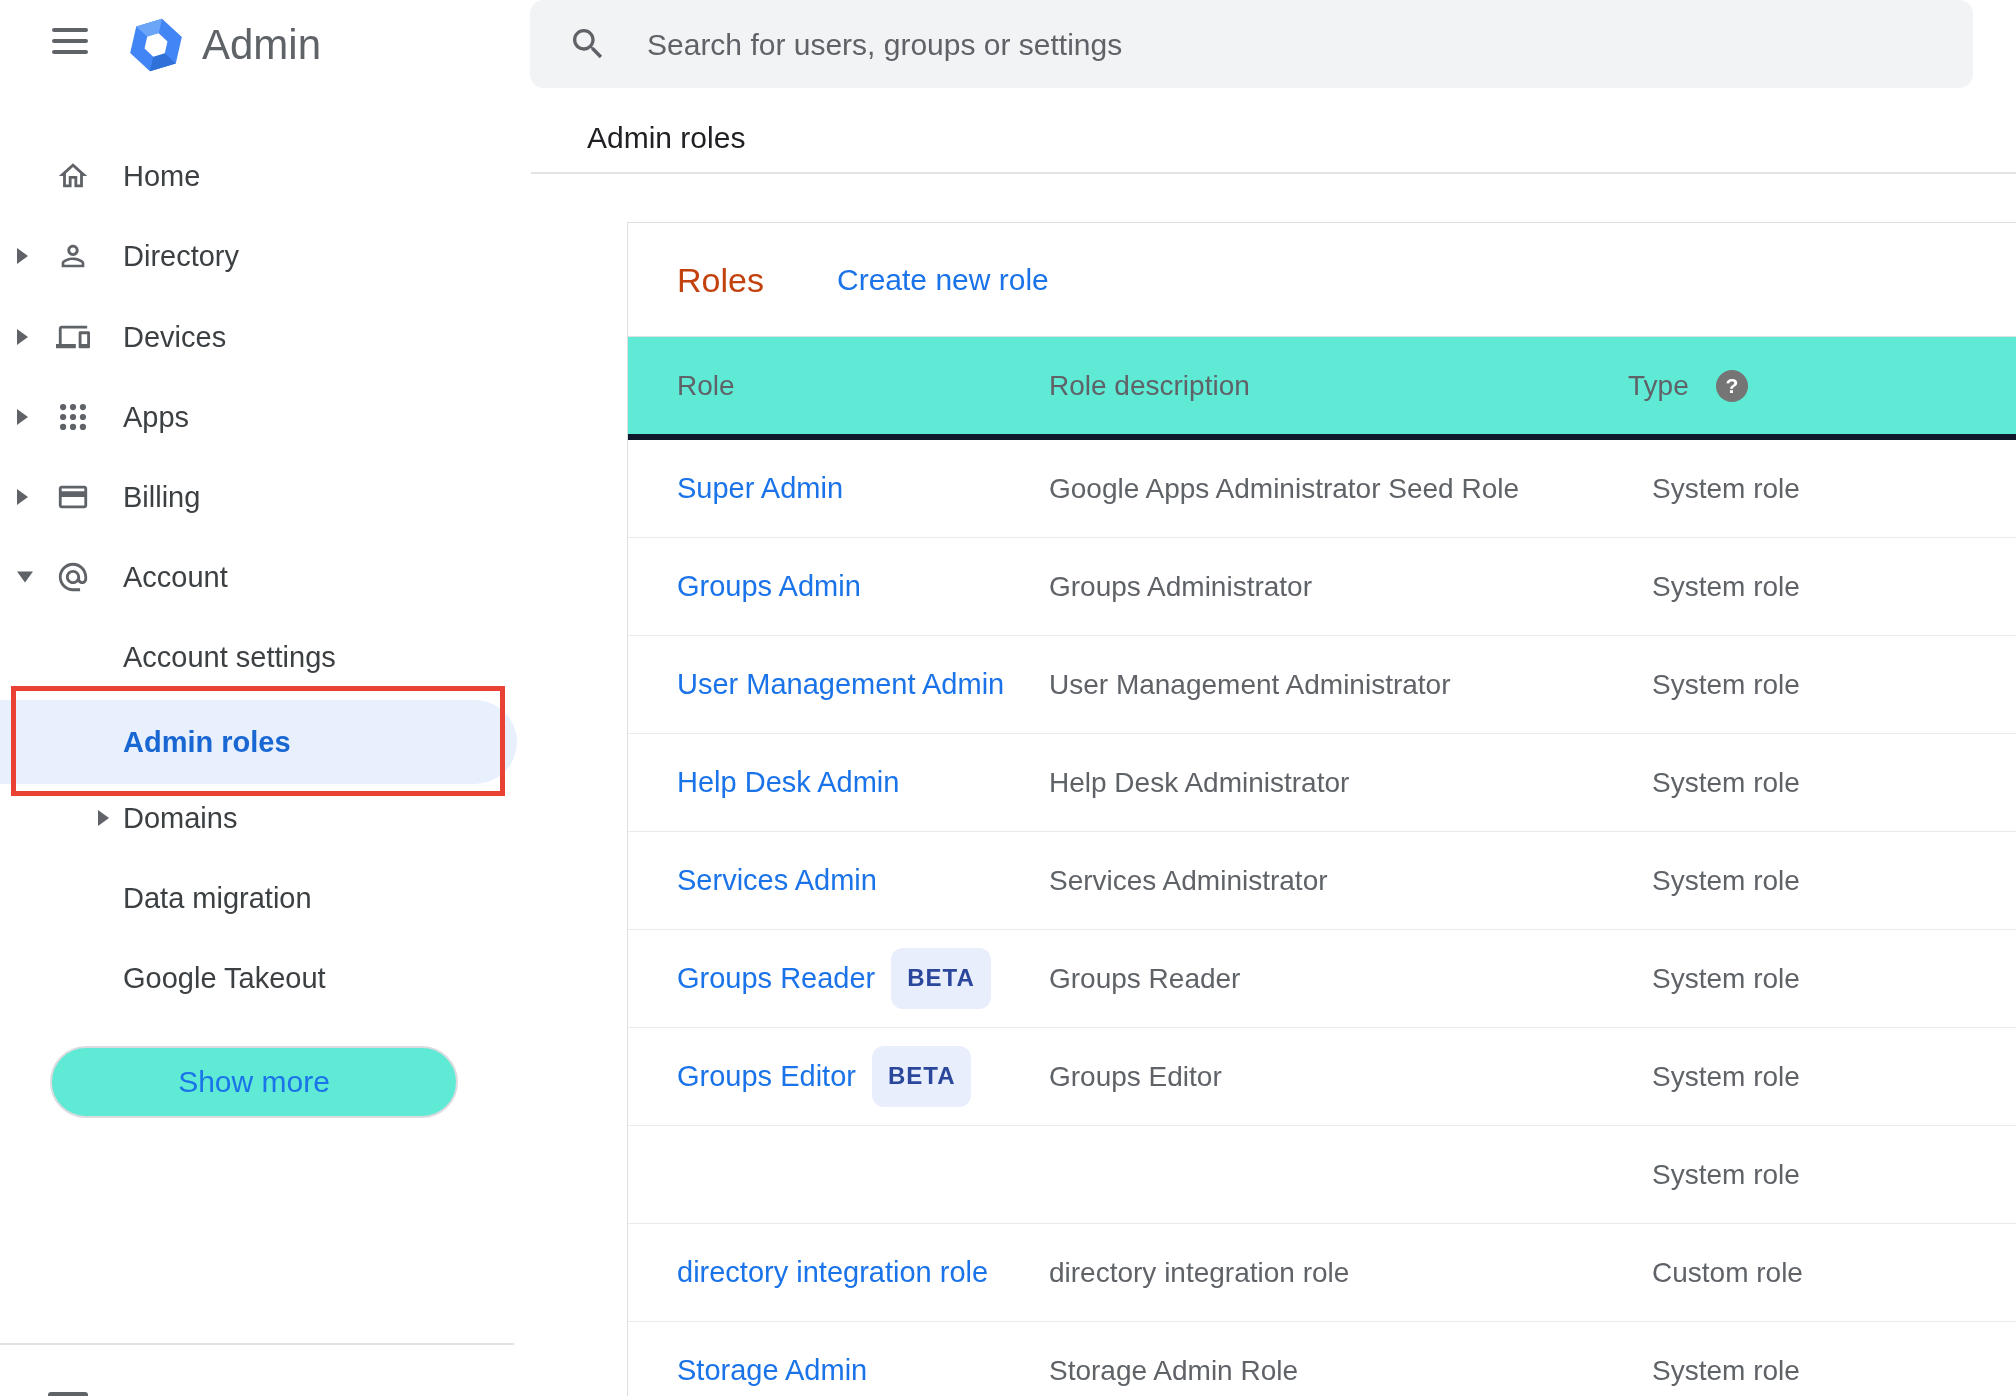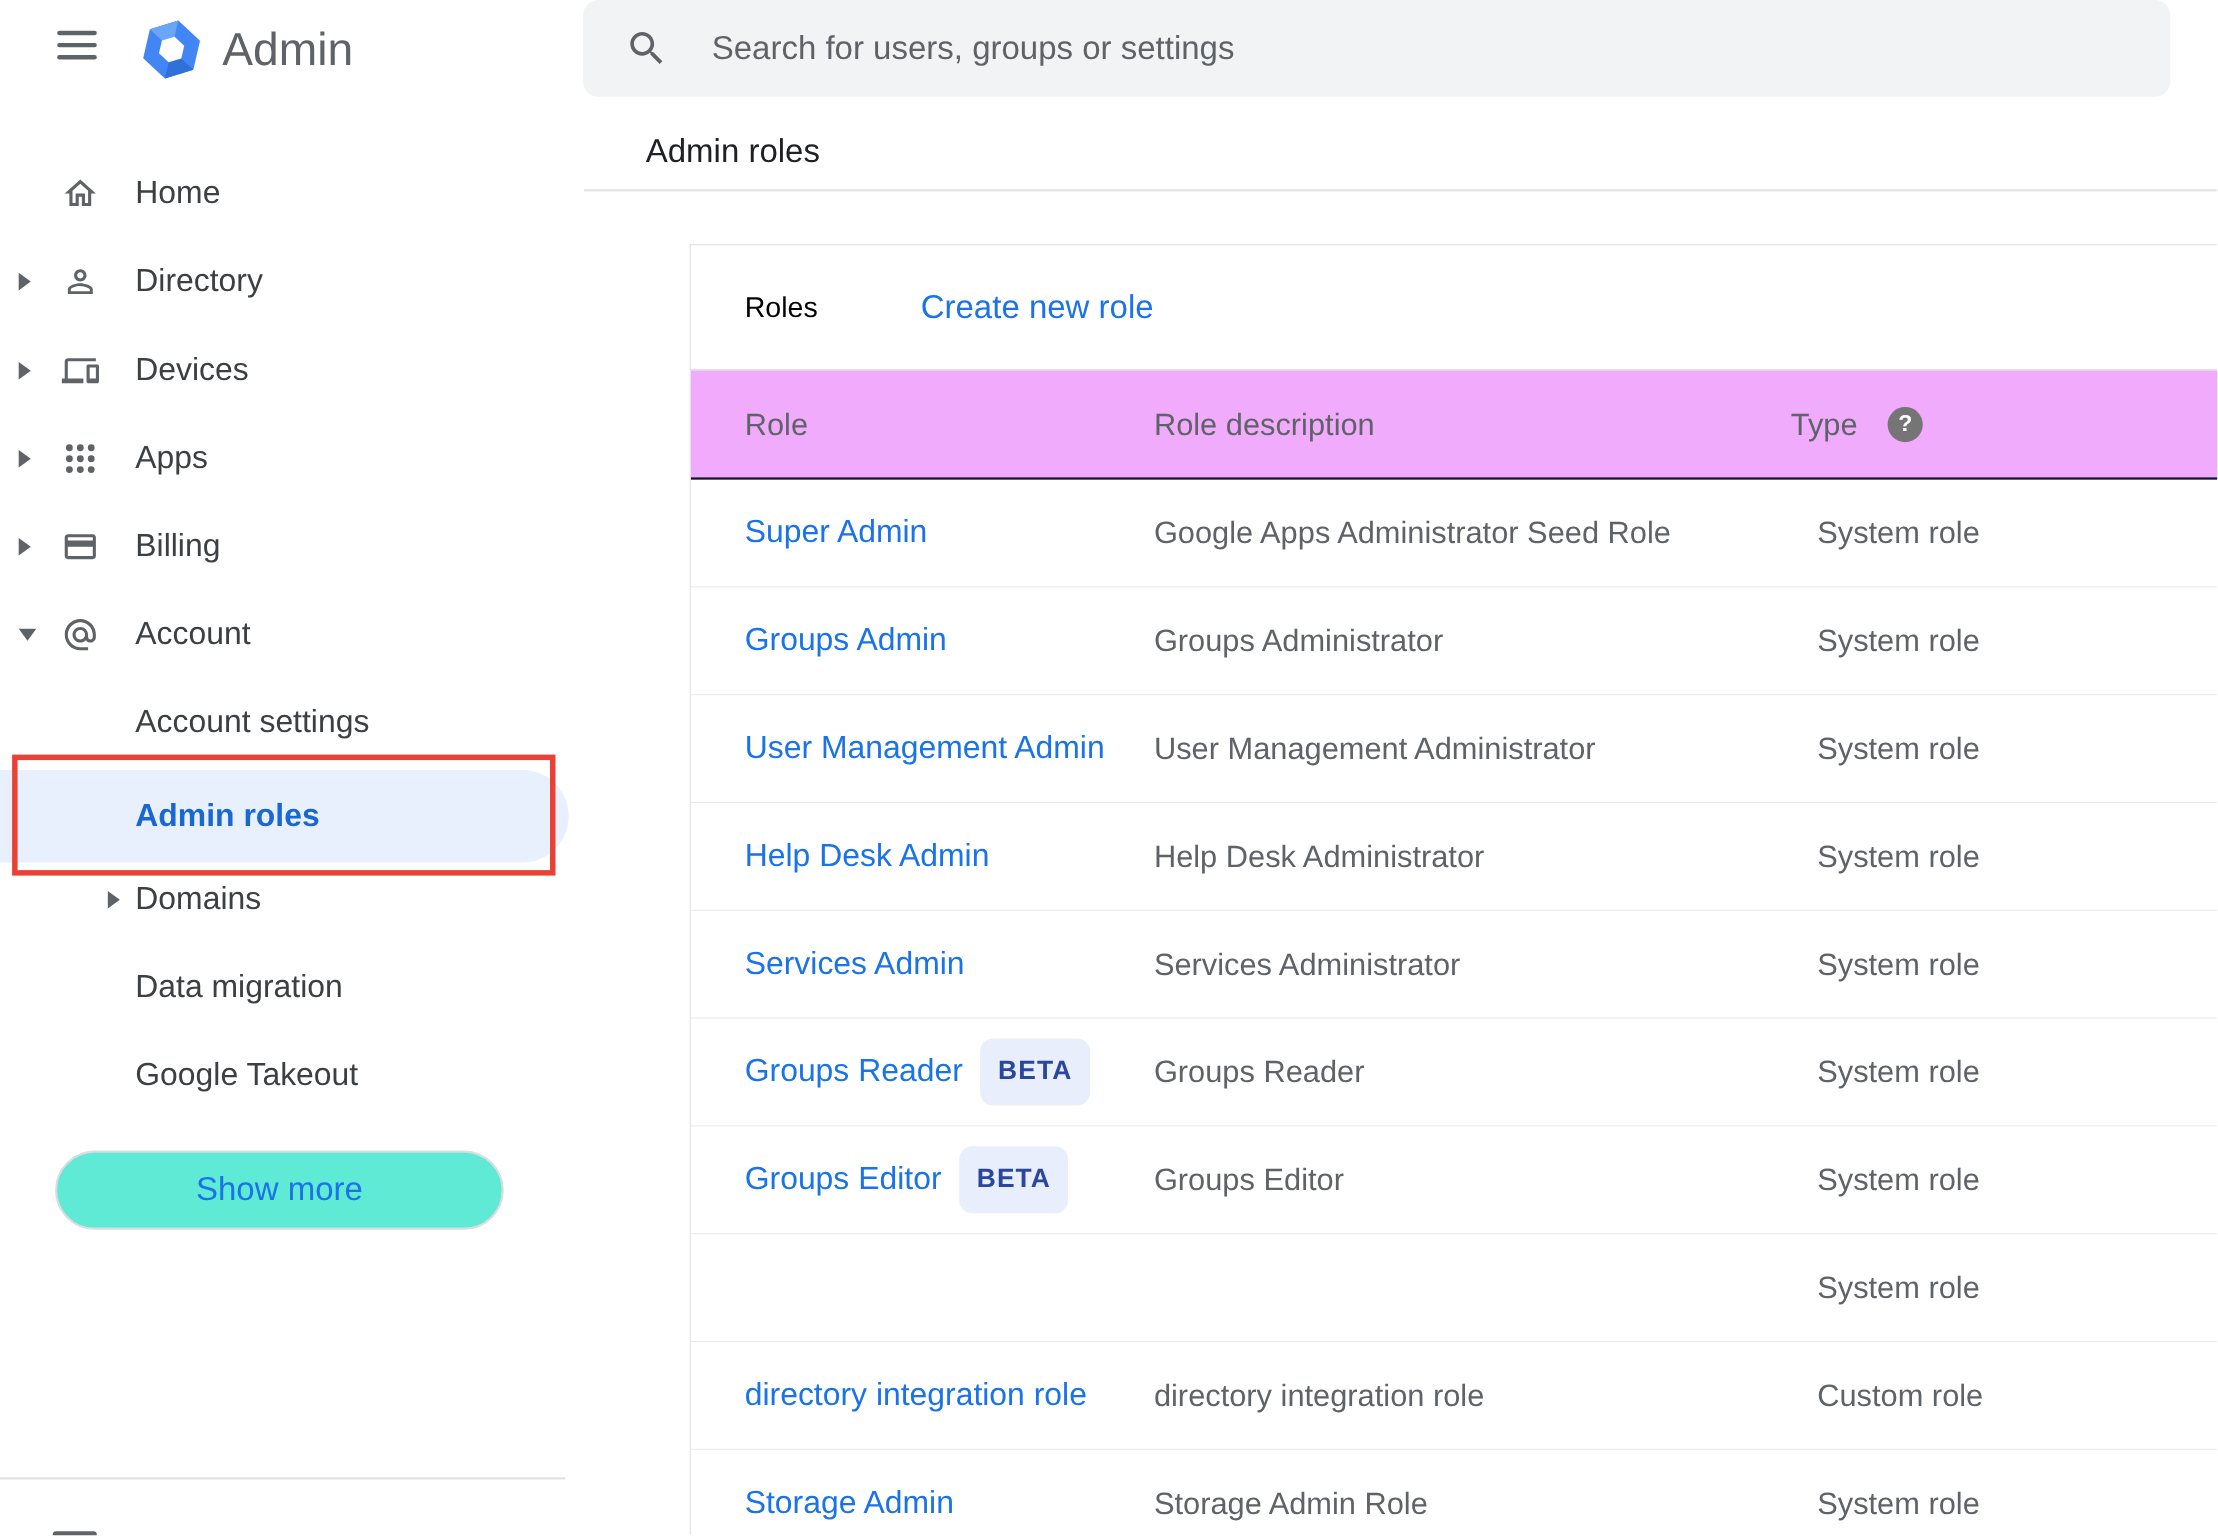--- a/index.html
+++ b/index.html
@@ -43,25 +43,25 @@
                 border:none;outline:none;font-family:inherit;font-size:30px;color:#3c4043;}
   .search-input::placeholder{color:#5f6368;opacity:1;}
   .breadcrumb{position:absolute;left:587px;top:121px;font-size:30px;color:#202124;}
   .top-divider{position:absolute;left:531px;top:172px;width:1485px;height:2px;background:#e3e3e3;}
 
   
   .card{position:absolute;left:627px;top:222px;width:1389px;height:1174px;
         border-left:1px solid #e0e0e0;border-top:1px solid #e0e0e0;box-sizing:border-box;overflow:hidden;}
   .card-head{position:relative;height:113px;}
   .card-title{position:absolute;left:49px;top:50%;transform:translateY(-50%);
-              font-size:26px;font-weight:500;color:#000000;}
+              font-size:34px;font-weight:500;color:#c2410c;}
   .create-link{position:absolute;left:209px;top:50%;transform:translateY(-50%);
                font-size:30px;color:#1a73e8;cursor:pointer;}
-  .thead{position:relative;height:97px;background:#f0abfc;border-top:1px solid #e0e0e0;
-         border-bottom:2px solid #0f172a;box-sizing:content-box;}
+  .thead{position:relative;height:97px;background:#5eead4;border-top:1px solid #e0e0e0;
+         border-bottom:6px solid #0f172a;box-sizing:content-box;}
   .th{position:absolute;top:50%;transform:translateY(-50%);font-size:28px;color:#5f6368;}
   .th-role{left:49px;} .th-desc{left:421px;} .th-type{left:1000px;}
   .help-circle{position:absolute;left:1088px;top:50%;transform:translateY(-50%);width:32px;height:32px;
                border-radius:50%;background:#757575;color:#fff;font-size:21px;font-weight:700;
                display:flex;align-items:center;justify-content:center;cursor:pointer;}
   .trow{position:relative;height:98px;border-bottom:1px solid #e8eaed;box-sizing:border-box;}
   .cell{position:absolute;top:0;height:100%;display:flex;align-items:center;}
   .c-role{left:49px;gap:16px;} .c-desc{left:421px;} .c-type{left:1024px;}
   .role-link{font-size:29px;color:#1a73e8;cursor:pointer;white-space:nowrap;}
   .c-desc,.c-type{font-size:28px;color:#5f6368;white-space:nowrap;}

